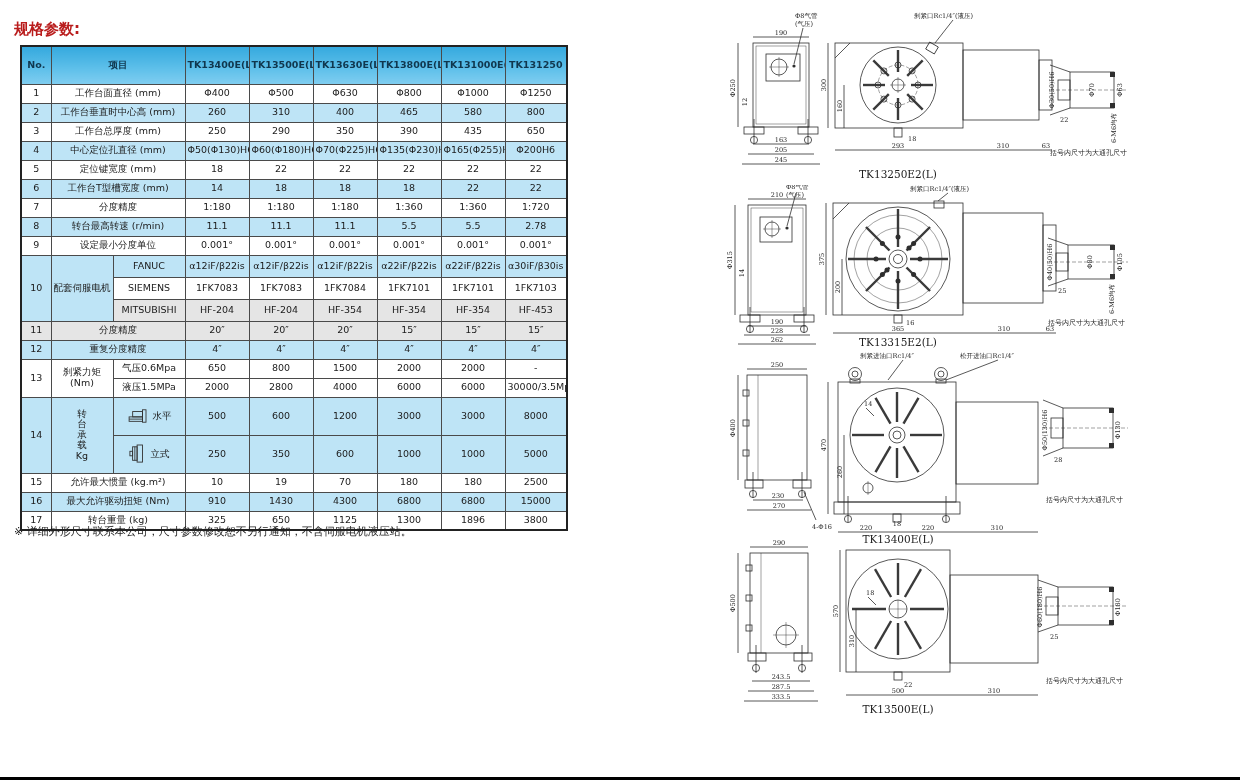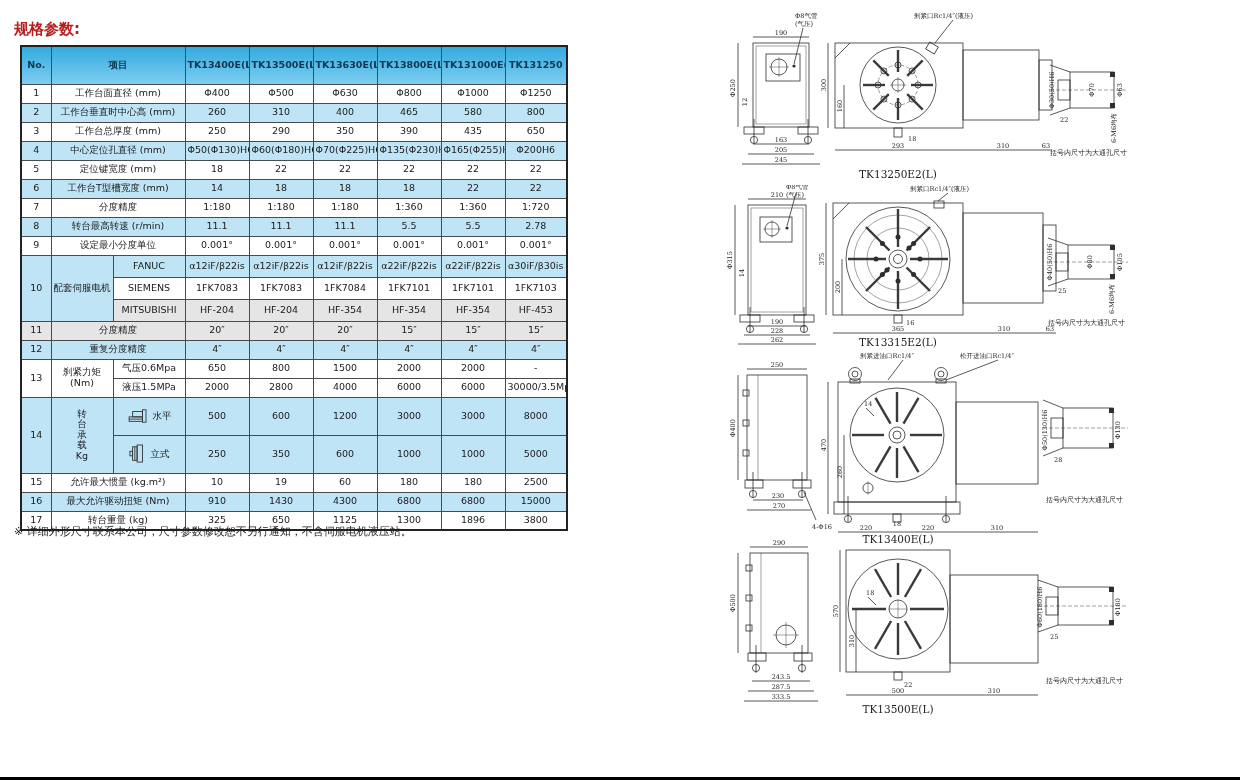--- a/index.html
+++ b/index.html
@@ -280,21 +280,21 @@
         <td>600</td>
         <td>1000</td>
         <td>1000</td>
         <td>5000</td>
       </tr>
       <tr class="shade-white">
         <td rowspan="1" class="c-no">15</td>
         <td rowspan="1" colspan="2" class="c-label">允许最大惯量 (kg.m²)</td>
         <td>10</td>
         <td>19</td>
-        <td>60</td>
+        <td>70</td>
         <td>180</td>
         <td>180</td>
         <td>2500</td>
       </tr>
       <tr class="shade-blue">
         <td rowspan="1" class="c-no">16</td>
         <td rowspan="1" colspan="2" class="c-label">最大允许驱动扭矩 (Nm)</td>
         <td>910</td>
         <td>1430</td>
         <td>4300</td>

